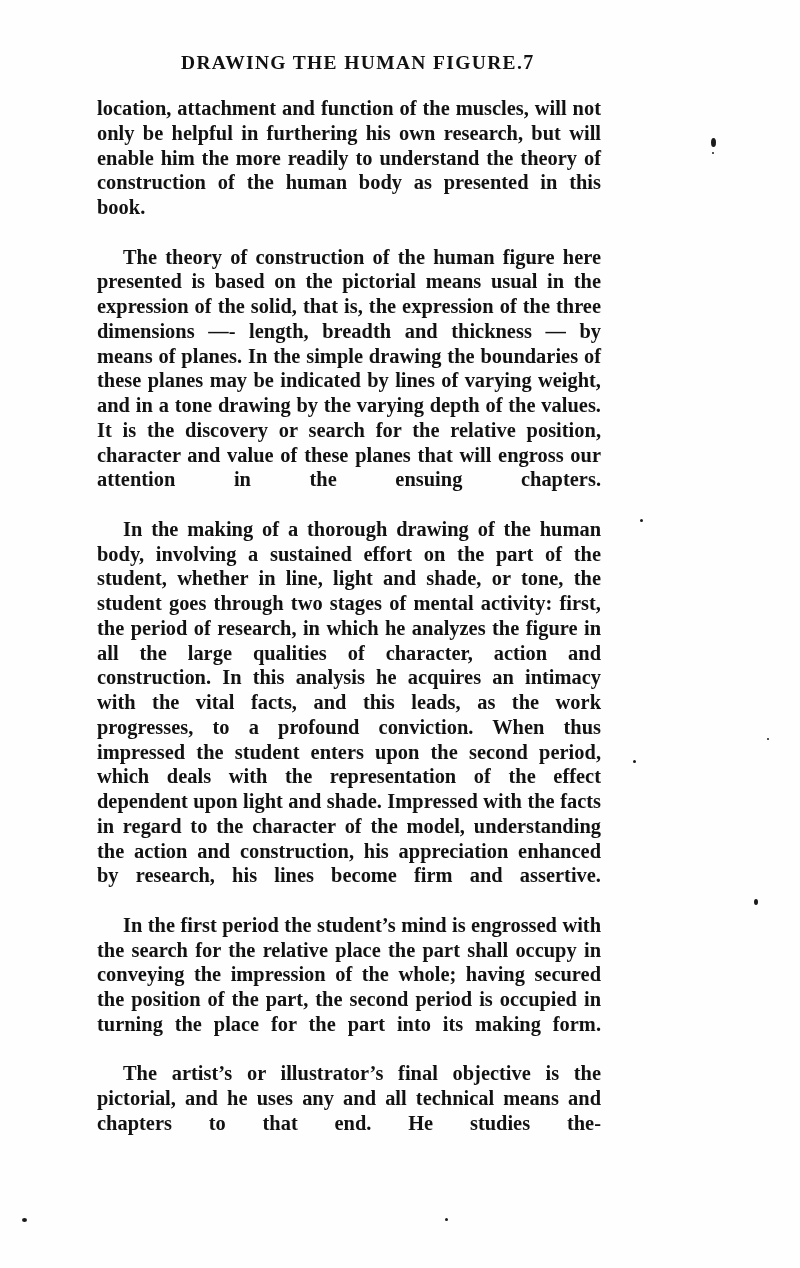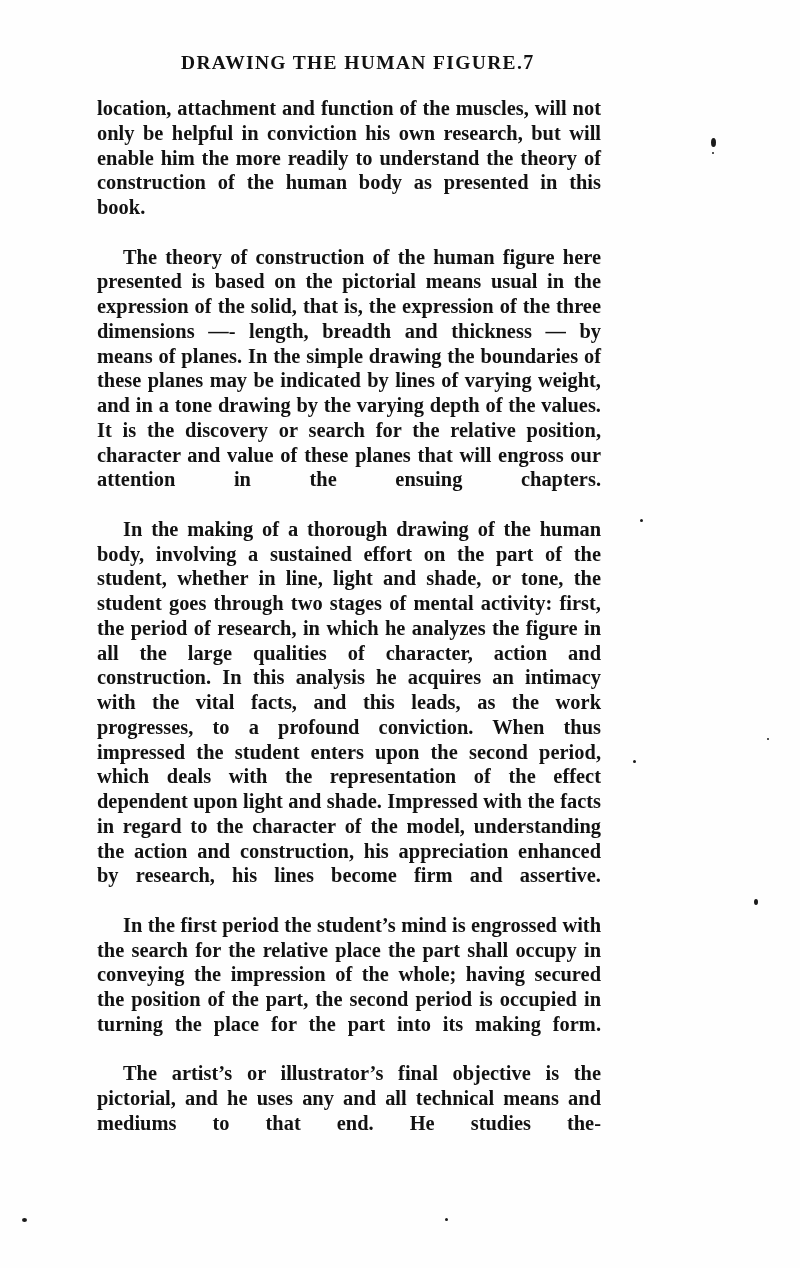--- a/index.html
+++ b/index.html
@@ -93,25 +93,25 @@
 <body>
 
 <div class="page">
 
   <div class="running-head">
     <span class="running-head-title">DRAWING THE HUMAN FIGURE.</span>
     <span class="running-head-folio">7</span>
   </div>
 
   <div class="textblock">
-    <p class="para first">location, attachment and function of the muscles, will not only be helpful in conviction his own research, but will enable him the more readily to understand the theory of construction of the human body as presented in this book.</p>
+    <p class="para first">location, attachment and function of the muscles, will not only be helpful in furthering his own research, but will enable him the more readily to understand the theory of construction of the human body as presented in this book.</p>
     <p class="para">The theory of construction of the human figure here presented is based on the pictorial means usual in the expression of the solid, that is, the expression of the three dimensions —- length, breadth and thickness — by means of planes.  In the simple drawing the boundaries of these planes may be indicated by lines of varying weight, and in a tone drawing by the varying depth of the values.  It is the discovery or search for the relative position, character and value of these planes that will engross our attention in the ensuing chapters.</p>
     <p class="para">In the making of a thorough drawing of the human body, involving a sustained effort on the part of the student, whether in line, light and shade, or tone, the student goes through two stages of mental activity: first, the period of research, in which he analyzes the figure in all the large qualities of character, action and construction.  In this analysis he acquires an intimacy with the vital facts, and this leads, as the work progresses, to a profound conviction.  When thus impressed the student enters upon the second period, which deals with the representation of the effect dependent upon light and shade.  Impressed with the facts in regard to the character of the model, understanding the action and construction, his appreciation enhanced by research, his lines become firm and assertive.</p>
     <p class="para">In the first period the student’s mind is engrossed with the search for the relative place the part shall occupy in conveying the impression of the whole; having secured the position of the part, the second period is occupied in turning the place for the part into its making form.</p>
-    <p class="para">The artist’s or illustrator’s final objective is the pictorial, and he uses any and all technical means and mediums to that end.  He studies the-</p>
+    <p class="para">The artist’s or illustrator’s final objective is the pictorial, and he uses any and all technical means and chapters to that end.  He studies the-</p>
   </div>
 
   <div id="specks-layer">
       <div class="speck" style="left: 711px; top: 138px; width: 5px; height: 9px;"></div>
       <div class="speck" style="left: 712px; top: 152px; width: 2px; height: 2px;"></div>
       <div class="speck" style="left: 640px; top: 519px; width: 3px; height: 3px;"></div>
       <div class="speck" style="left: 767px; top: 738px; width: 2px; height: 2px;"></div>
       <div class="speck" style="left: 633px; top: 760px; width: 3px; height: 3px;"></div>
       <div class="speck" style="left: 754px; top: 899px; width: 4px; height: 6px;"></div>
       <div class="speck" style="left: 22px; top: 1218px; width: 5px; height: 4px;"></div>

